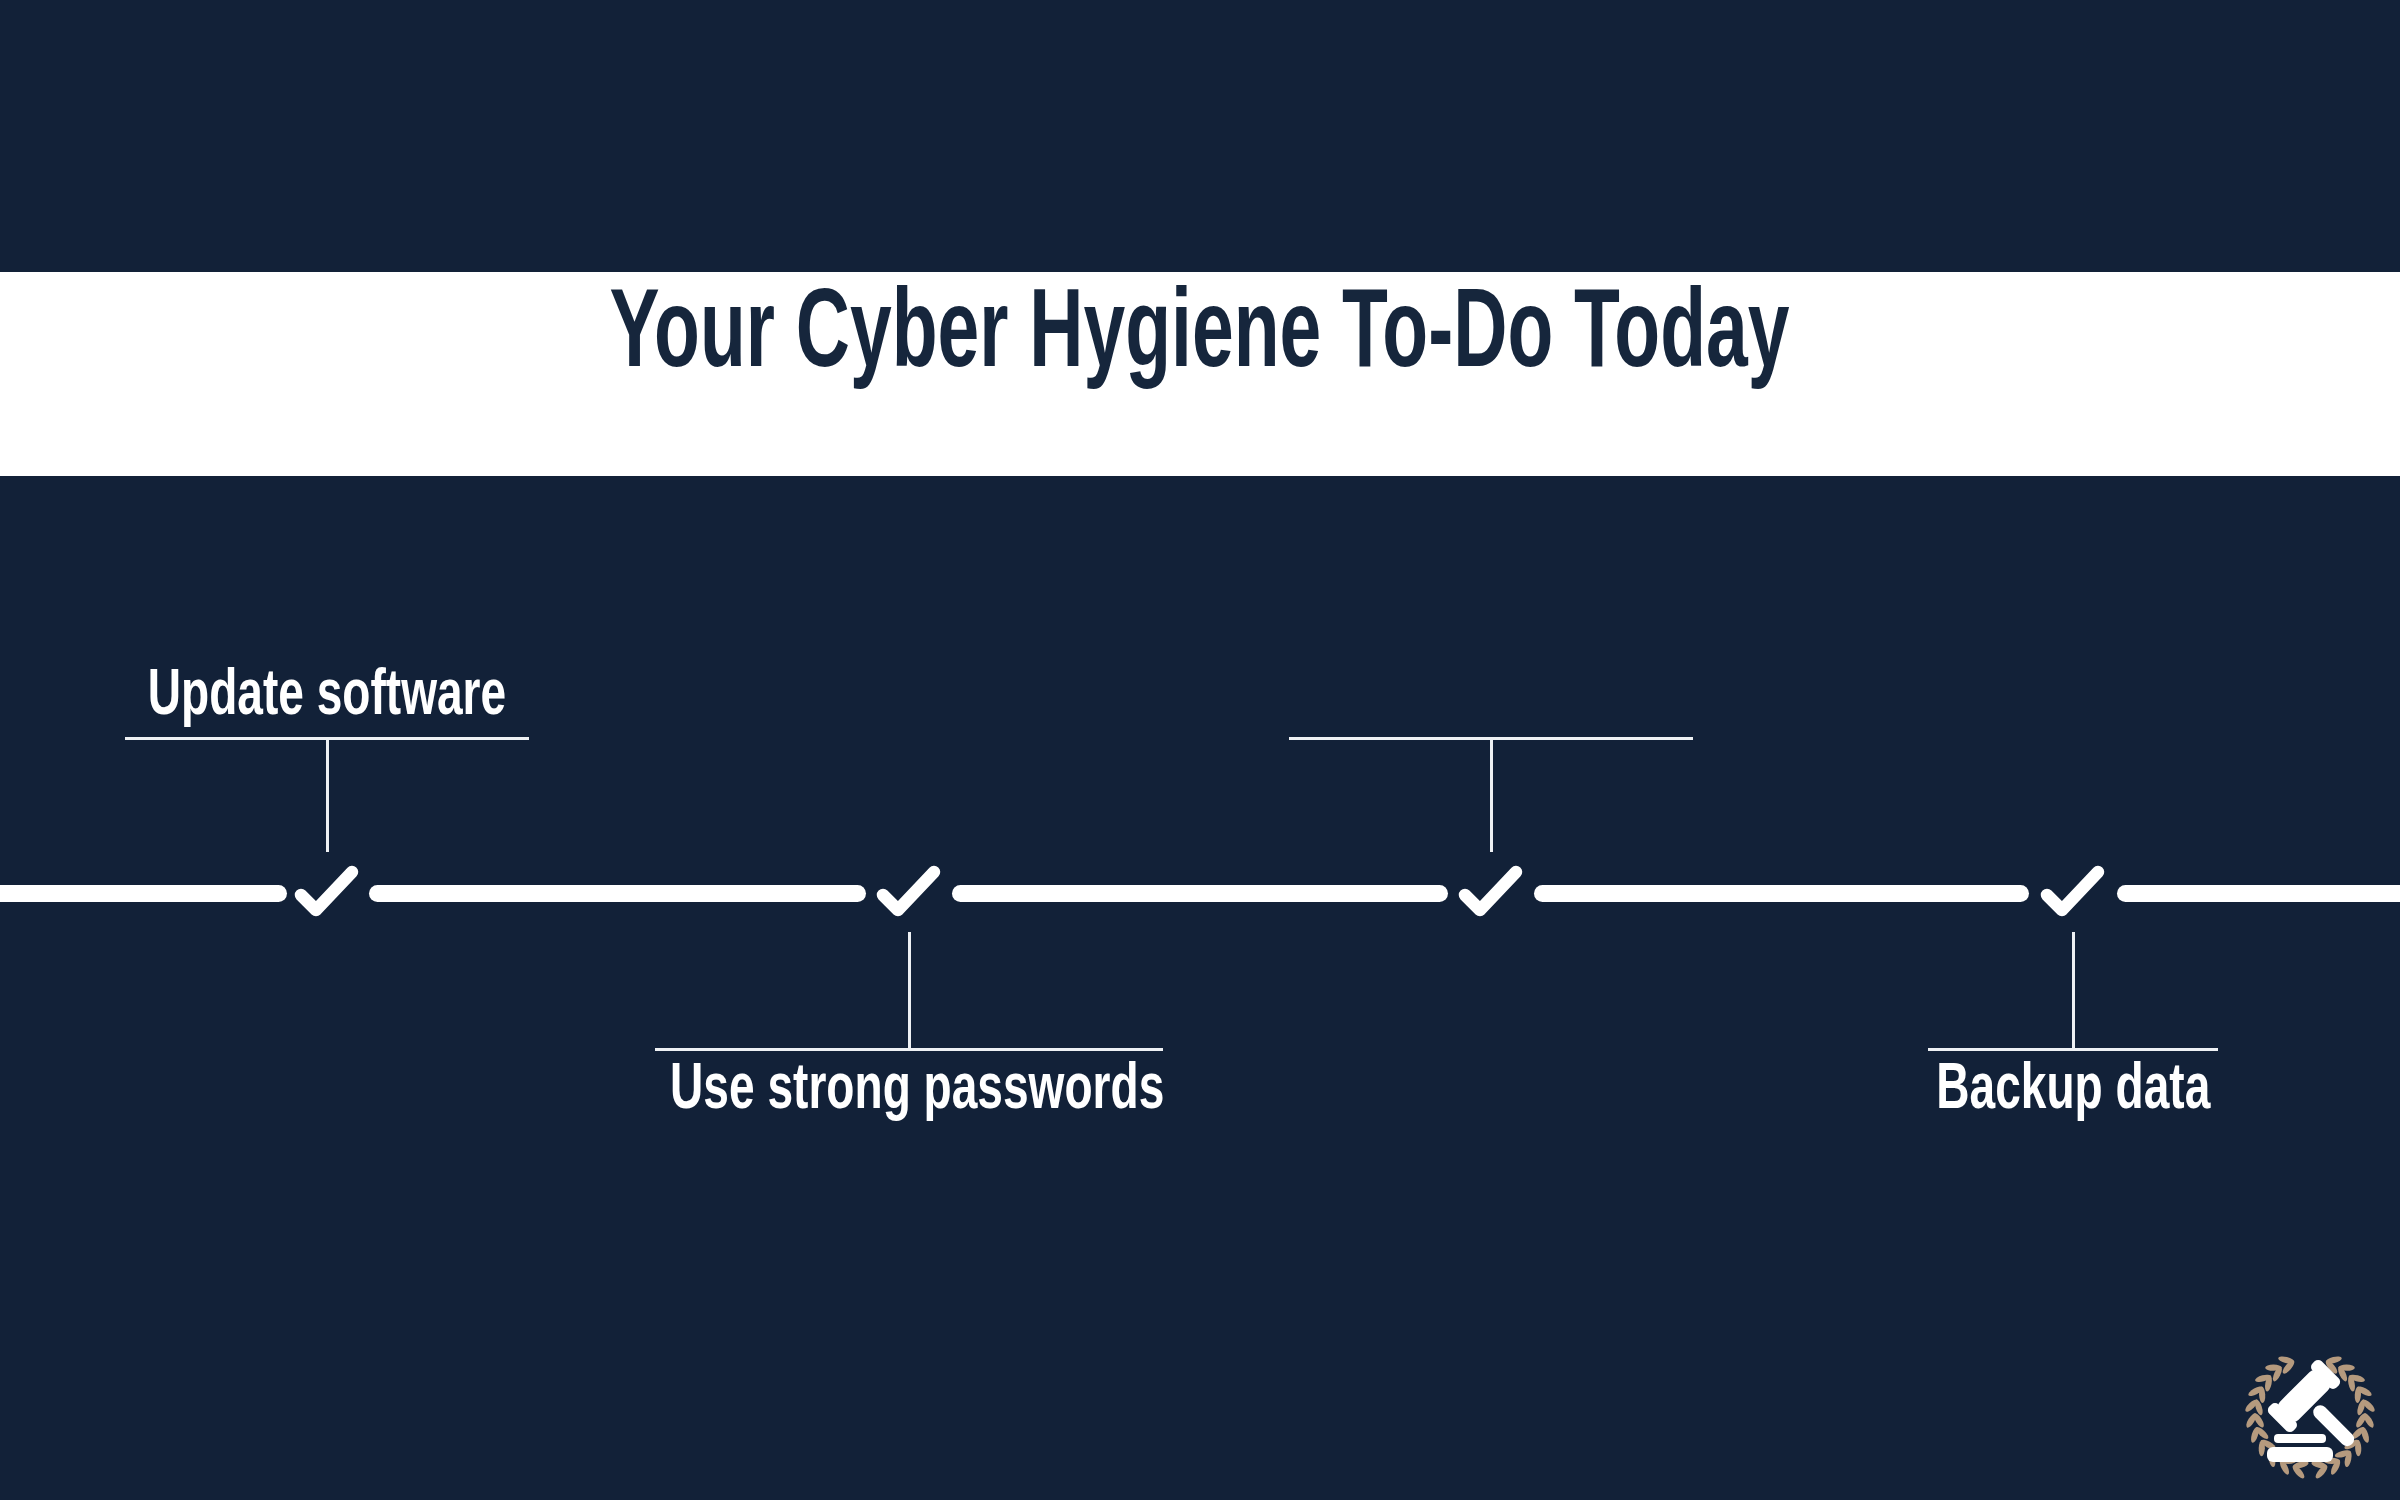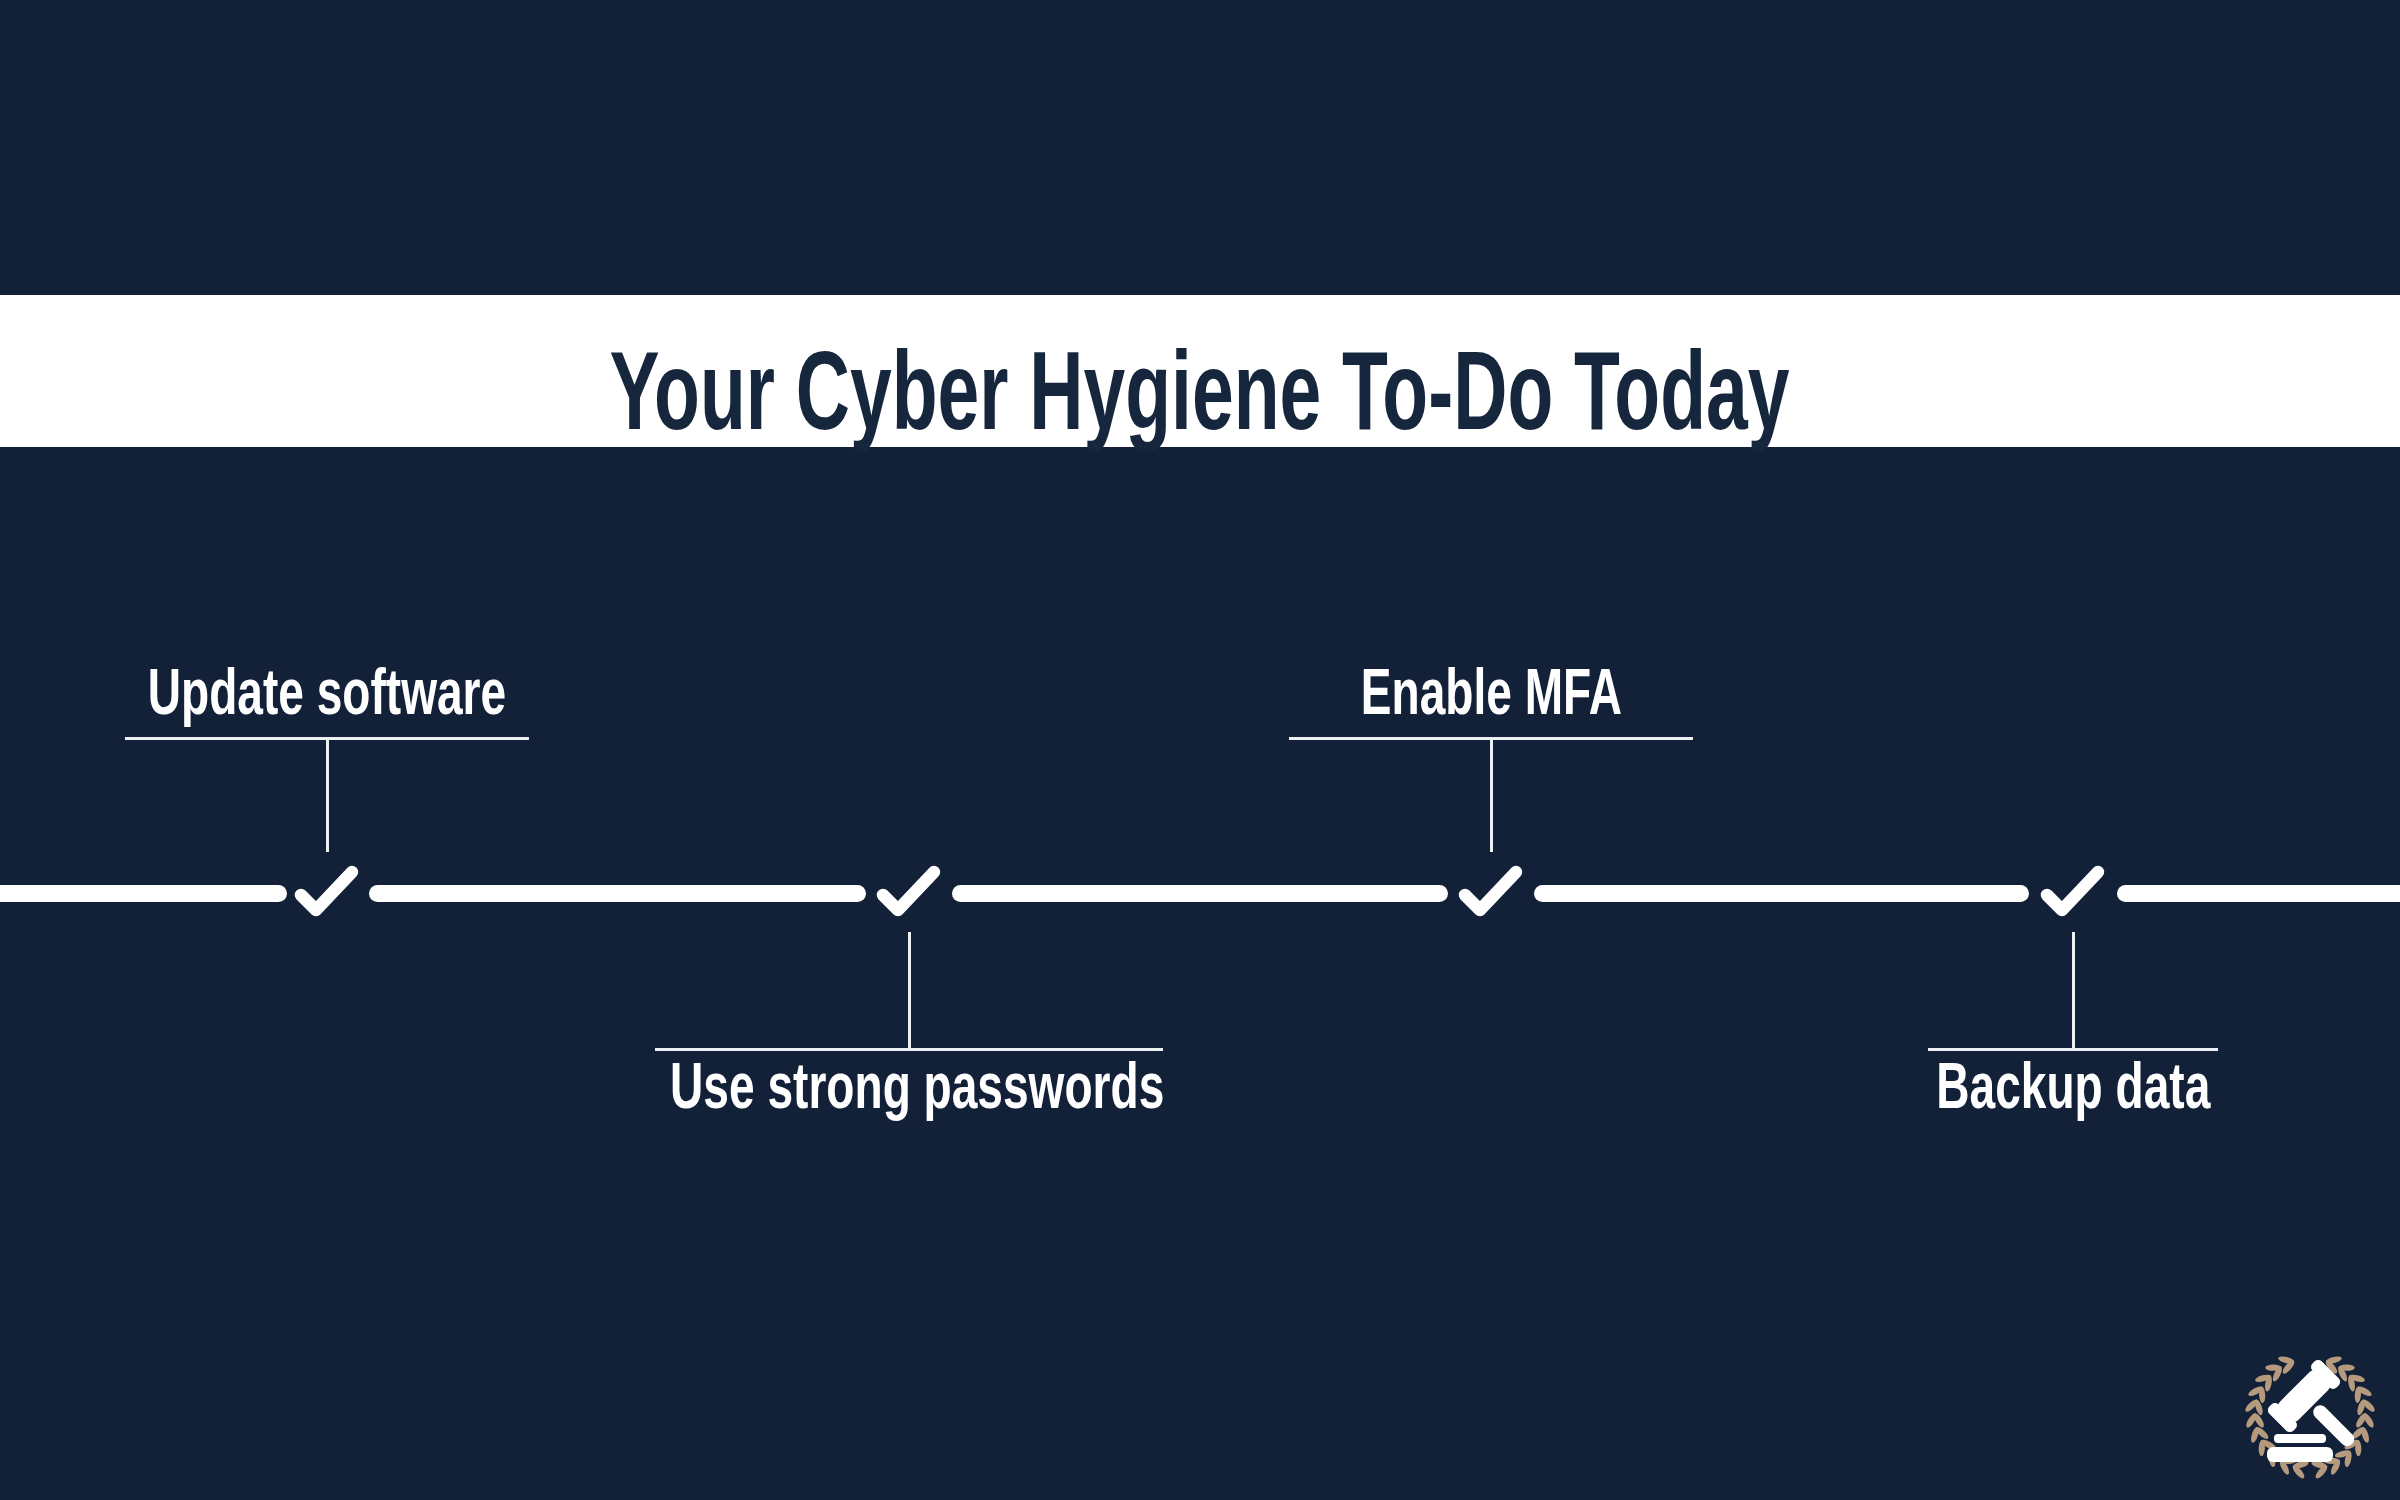--- a/index.html
+++ b/index.html
@@ -16,25 +16,25 @@
   }
   
   .cond {
     display: inline-block;
     transform-origin: 50% 50%;
     white-space: nowrap;
     font-weight: 700;
   }
   .title-band {
     position: absolute;
-    left: 0; top: 295px;
-    width: 2400px; height: 152px;
+    left: 0; top: 272px;
+    width: 2400px; height: 204px;
     background: var(--band, #ffffff);
     display: flex;
-    align-items: flex-end;
+    align-items: flex-start;
     justify-content: center;
   }
   .title-band .title {
     margin: 0;
     font-size: 112px;
     line-height: 112px;
     color: var(--titleText, #16263C);
     transform: scaleX(0.67);
     letter-spacing: 0px;
   }
@@ -123,23 +123,20 @@
   <div class="rule" style="left:655px;  top:1048px; width:508px;"></div>
   <div class="rule" style="left:1289px; top:737px;  width:404px;"></div>
   <div class="rule" style="left:1928px; top:1048px; width:290px;"></div>
 
   <div class="task-label" style="left:-73px;  top:658px;">
     <span class="cond">Update software</span>
   </div>
   <div class="task-label" style="left:517px;  top:1052px;">
     <span class="cond">Use strong passwords</span>
   </div>
-  <div class="task-label" style="left:1091px; top:658px;">
-    <span class="cond">Enable MFA</span>
-  </div>
   <div class="task-label" style="left:1673px; top:1052px;">
     <span class="cond">Backup data</span>
   </div>
 
   <svg class="logo" viewBox="0 0 140 140">
     <g id="wreath">
         <ellipse class="leaf" cx="0" cy="0" rx="8.2" ry="3.1" transform="translate(87.0,19.7) rotate(-14.0) translate(7,0)"></ellipse>
         <ellipse class="leaf" cx="0" cy="0" rx="8.2" ry="3.1" transform="translate(87.0,19.7) rotate(50.0) translate(7,0)"></ellipse>
         <ellipse class="leaf" cx="0" cy="0" rx="8.2" ry="3.1" transform="translate(99.6,25.6) rotate(0.5) translate(7,0)"></ellipse>
         <ellipse class="leaf" cx="0" cy="0" rx="8.2" ry="3.1" transform="translate(99.6,25.6) rotate(64.5) translate(7,0)"></ellipse>

